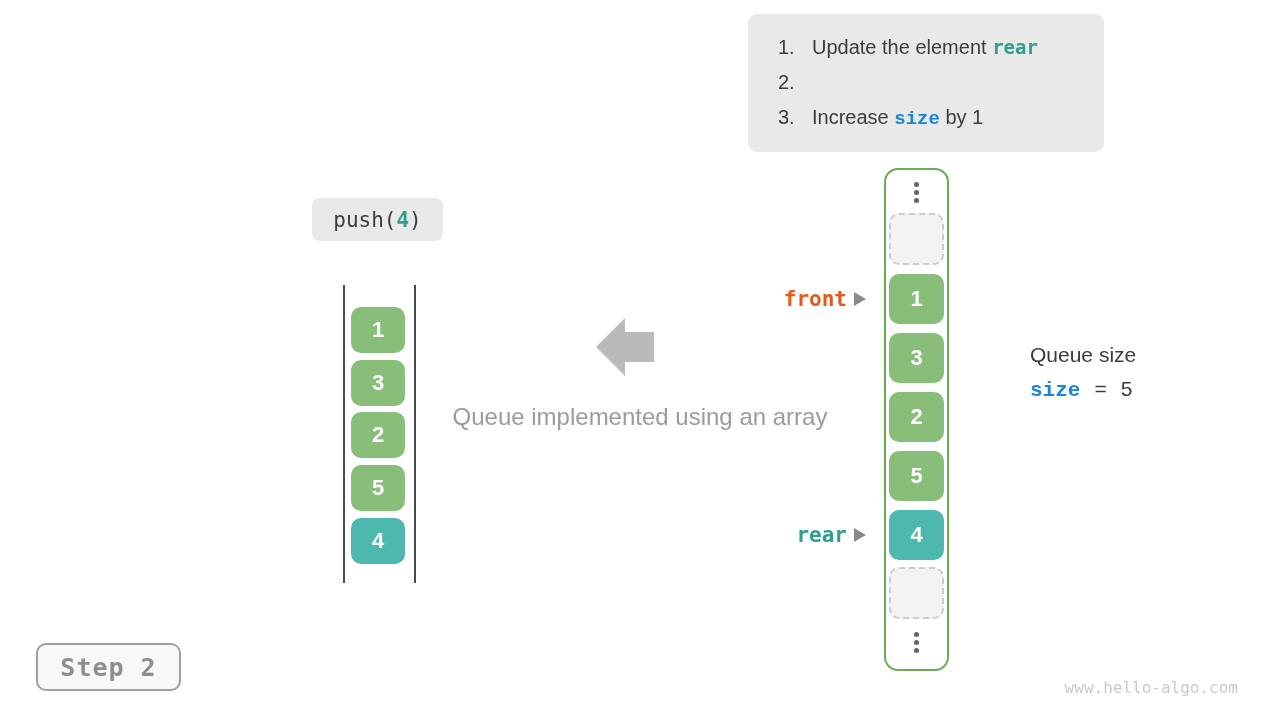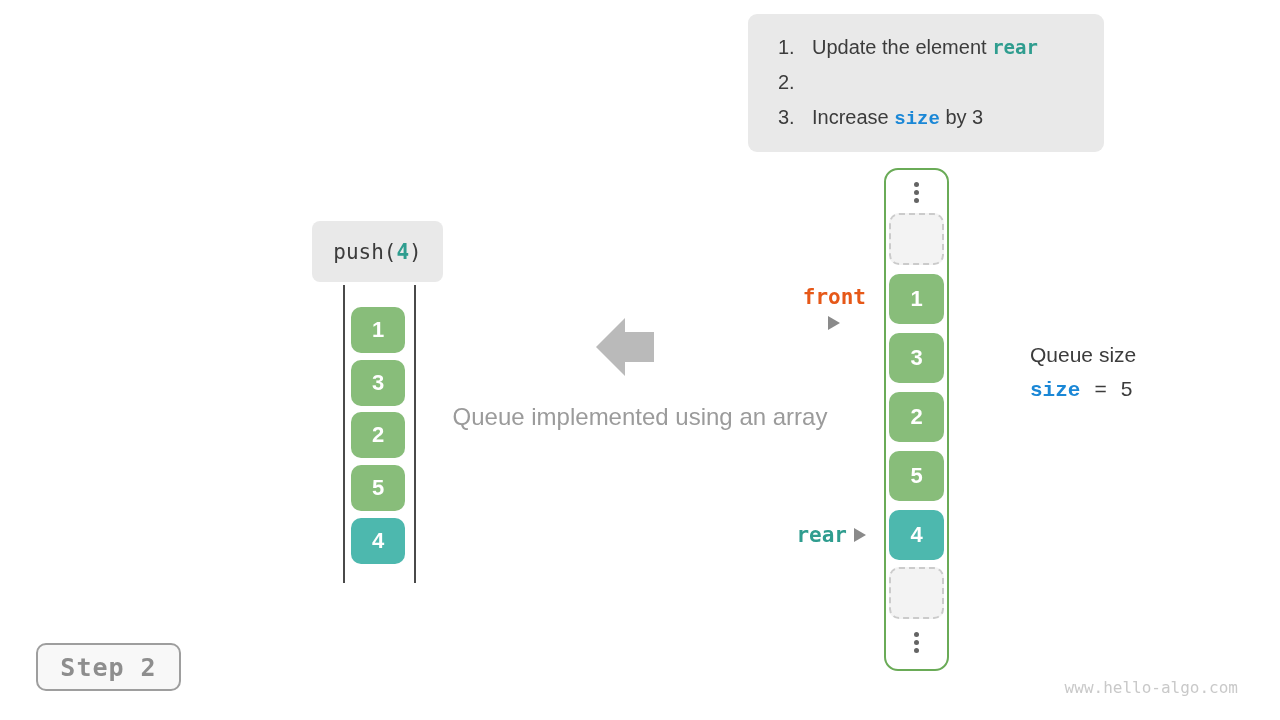--- a/index.html
+++ b/index.html
@@ -21,21 +21,21 @@
     background:var(--panel-gray); border-radius:9px; display:flex; flex-direction:column;
     justify-content:center; gap:12px; padding-left:30px; padding-right:10px;}
   .irow{display:flex; align-items:baseline; font-size:20px; color:var(--text-dark);
     font-family:"Liberation Sans","DejaVu Sans",sans-serif;}
   .inum{width:34px; flex:none;}
   .code{font-family:"DejaVu Sans Mono",monospace; font-weight:bold; font-size:19px;}
   .code.teal{color:var(--code-teal);}
   .code.blue{color:var(--code-blue);font-family:Liberation Mono, monospace;}
 
   
-  .push{position:absolute; left:312px; top:221px; width:131px; height:61px;
+  .push{position:absolute; left:312px; top:198px; width:131px; height:43px;
     background:var(--panel-gray); border-radius:8px; display:flex; align-items:center;
     justify-content:center; font-size:21px; color:var(--text-dark);
     font-family:"DejaVu Sans Mono",monospace;}
   .push .arg{color:var(--code-teal); font-weight:bold;}
 
   
   .wall{position:absolute; top:285px; width:2px; height:298px; background:var(--wall-dark);}
   .cell{position:absolute; border-radius:10px; display:flex; align-items:center;
     justify-content:center; color:var(--cell-text); font-weight:bold; font-size:22px;
     font-family:"Liberation Sans","DejaVu Sans",sans-serif; background:var(--box-green);}
@@ -98,21 +98,21 @@
   <div class="ipanel">
     <div class="irow">
       <span class="inum">1.</span>
       <span class="itext"><span>Update the element </span><span class="code teal">rear</span><span></span></span>
     </div>
     <div class="irow">
       <span class="inum">2.</span>
     </div>
     <div class="irow">
       <span class="inum">3.</span>
-      <span class="itext"><span>Increase </span><span class="code blue">size</span><span> by 3</span></span>
+      <span class="itext"><span>Increase </span><span class="code blue">size</span><span> by 1</span></span>
     </div>
   </div>
 
   <div class="push">
     <span>push(</span>
       <span class="arg">4</span>
       <span>)</span>
   </div>
 
   <div class="wall" style="left:343px;"></div>
@@ -161,21 +161,21 @@
   <div class="cell array-cell teal" style="top:510px;">
       <span>4</span>
     </div>
   <div class="empty-cell" style="top:567px;"></div>
   <div class="dots" style="top:632px;">
     <span class="dot"></span>
     <span class="dot"></span>
     <span class="dot"></span>
   </div>
 
-  <div class="pointer" style="top:285px;flex-direction:column;">
+  <div class="pointer" style="top:285px;">
     <span class="plabel front">front</span>
     <span class="arrowhead"></span>
   </div>
   <div class="pointer" style="top:521px;">
     <span class="plabel rear">rear</span>
     <span class="arrowhead"></span>
   </div>
 
   <div class="qsize">
     <div class="qtitle">Queue size</div>

